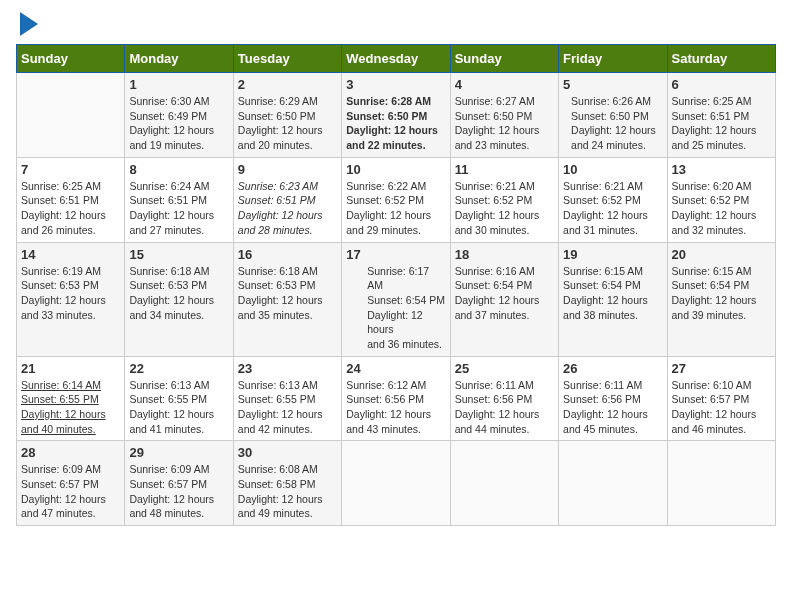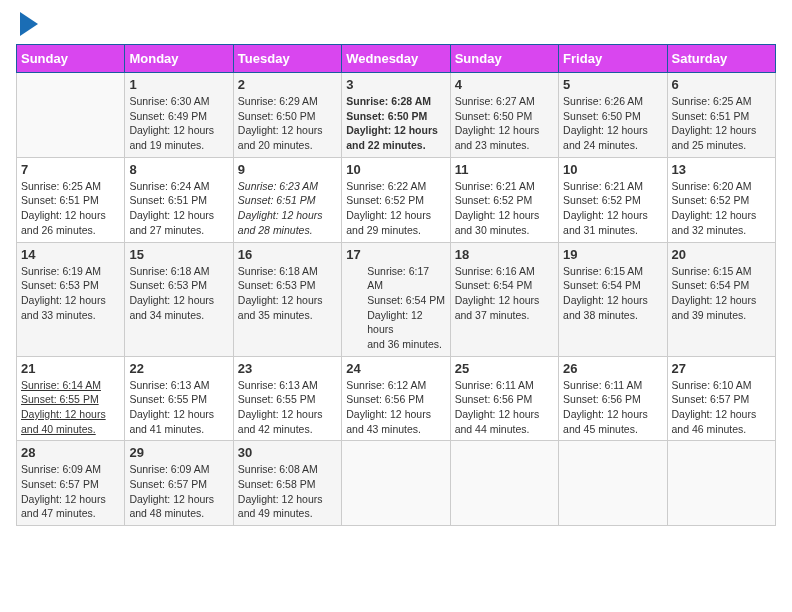--- a/index.html
+++ b/index.html
@@ -48,21 +48,21 @@
     .subtitle {
       font-size: 16px;
       color: #555;
     }
     .calendar {
       width: 100%;
       border-collapse: collapse;
       font-size: 11px;
     }
     .calendar thead th {
-      background-color: #d946ef;
+      background-color: #4d7c0f;
       color: white;
       padding: 6px 4px;
       text-align: left;
       font-size: 13px;
       font-weight: bold;
       border: 1px solid #1a5da0;
     }
     .calendar tbody td {
       vertical-align: top;
       padding: 4px;
@@ -149,21 +149,21 @@
         </td>
         <td>
           <span class="day-number">4</span>
           <div class="day-info" style="white-space: pre-line;">Sunrise: 6:27 AM
 Sunset: 6:50 PM
 Daylight: 12 hours
 and 23 minutes.</div>
         </td>
         <td>
           <span class="day-number">5</span>
-          <div class="day-info" style="white-space: pre-line;">Sunrise: 6:26 AM
+          <div class="day-info" style="white-space: pre-line; margin-left: 8px;">Sunrise: 6:26 AM
 Sunset: 6:50 PM
 Daylight: 12 hours
 and 24 minutes.</div>
         </td>
         <td>
           <span class="day-number">6</span>
           <div class="day-info" style="white-space: pre-line;">Sunrise: 6:25 AM
 Sunset: 6:51 PM
 Daylight: 12 hours
 and 25 minutes.</div>

